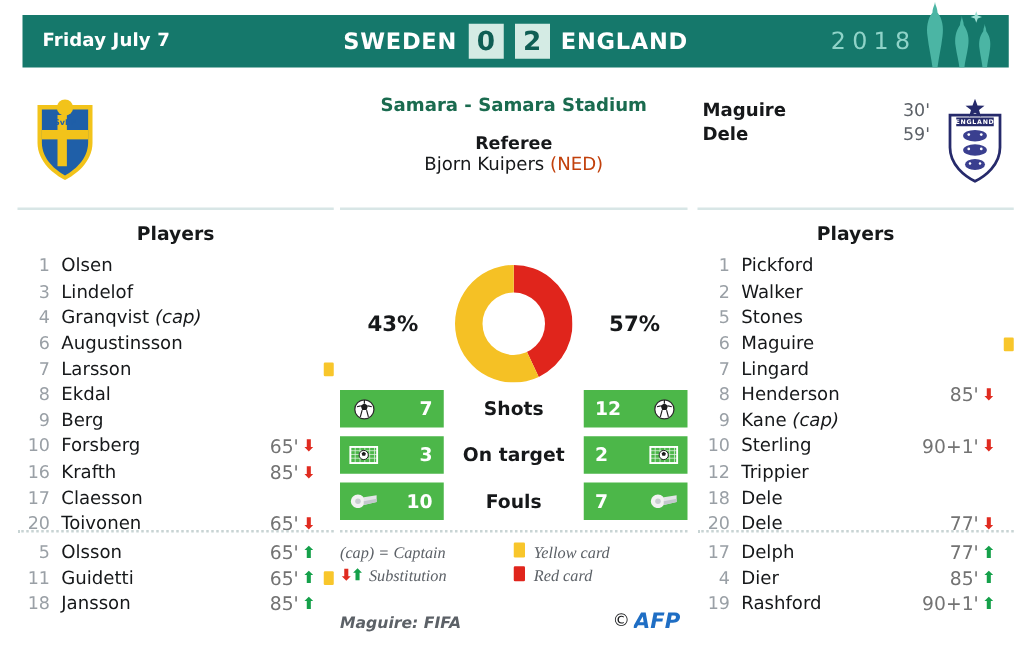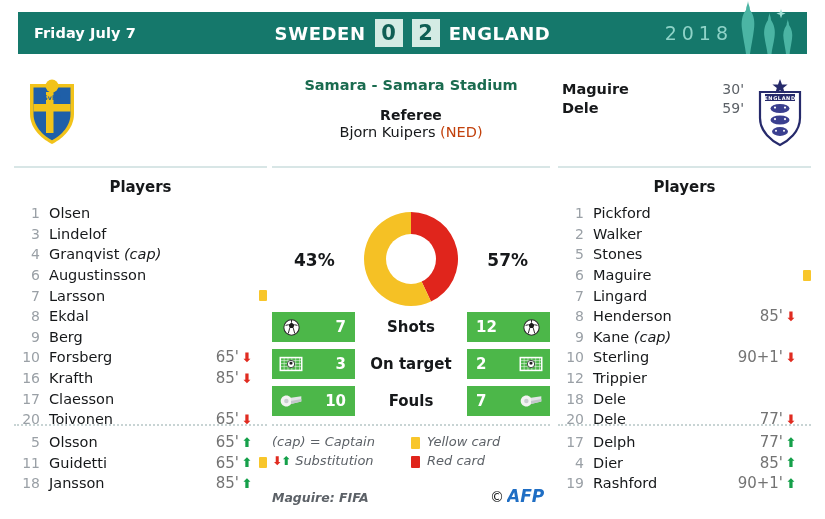--- a/index.html
+++ b/index.html
@@ -140,21 +140,21 @@
   .stat-val { color: #ffffff; font-weight: bold; font-size: 15px; }
   .stat-label {
     flex: 1 1 auto; text-align: center; font-weight: bold;
     font-size: 15px; color: #16181a;
   }
   .sicon { width: 24px; height: 22px; display: flex; align-items: center; justify-content: center; }
 
   
   .legend { position: absolute; left: 272px; top: 432px; width: 278px; }
   .lg-row { display: flex; align-items: center; height: 19px; }
-  .lg-left { width: 148px; display: flex; align-items: flex-end; }
+  .lg-left { width: 148px; display: flex; align-items: flex-start; font-family: Liberation Serif, serif; }
   .lg-txt {
     font-style: italic; font-size: 13px; color: #5c6167; white-space: nowrap;
   }
   .lg-arrows { margin-right: 5px; font-size: 12px; font-weight: bold; letter-spacing: -1px; }
   .lg-chip { width: 9px; height: 12px; border-radius: 1px; margin-right: 7px; flex: none; }
   .lg-chip.yellow { background: #f8c62b; }
   .lg-chip.red    { background: #e0251c; }
 
   .source {
     position: absolute; left: 272px; top: 490px;

